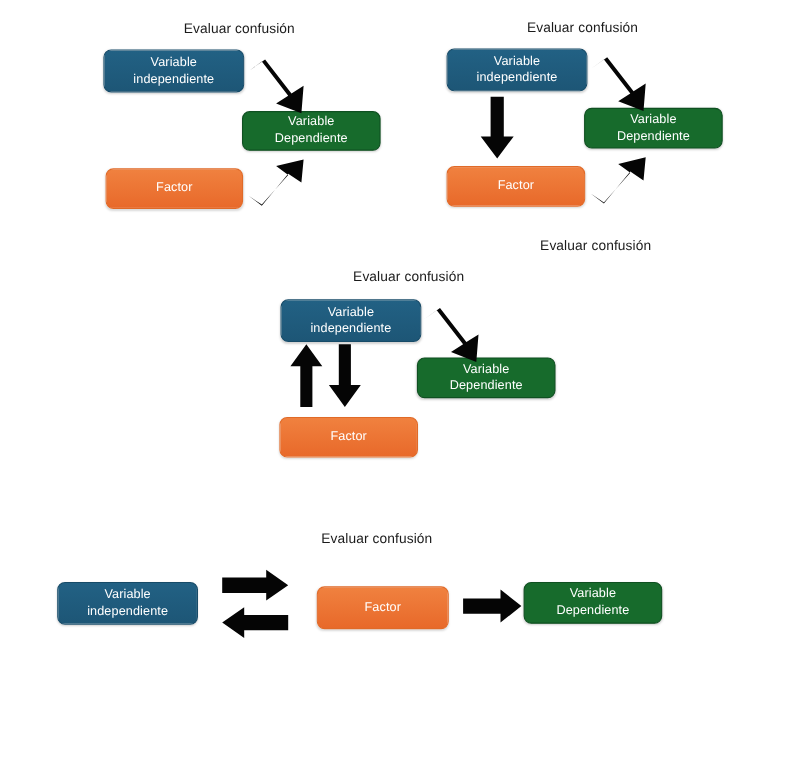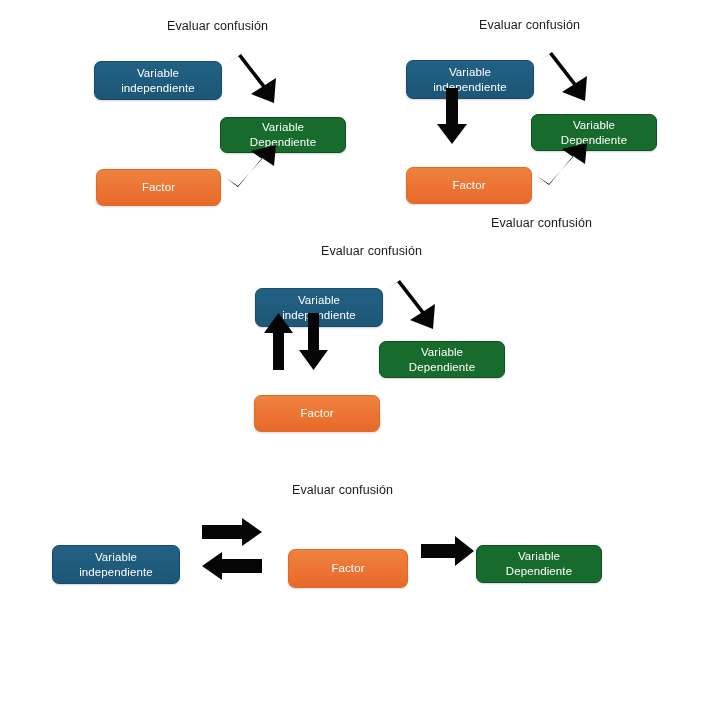--- a/index.html
+++ b/index.html
@@ -43,21 +43,20 @@
     align-items: center;
     justify-content: center;
     text-align: center;
     color: #ffffff;
     font-size: 11.5px;
     line-height: 1.28;
     border-radius: 7px;
     padding: 2px 4px;
     font-weight: 400;
     letter-spacing: 0.1px;
-    margin-top: 16px;
   }
   .node .lbl {
     display: block;
     white-space: pre-line;
   }
 
   .node--independent {
     background: linear-gradient(180deg, #226184 0%, #1d5676 100%);
     border: 1px solid #174b68;
     box-shadow: 0 1px 2px rgba(0,0,0,0.18);

